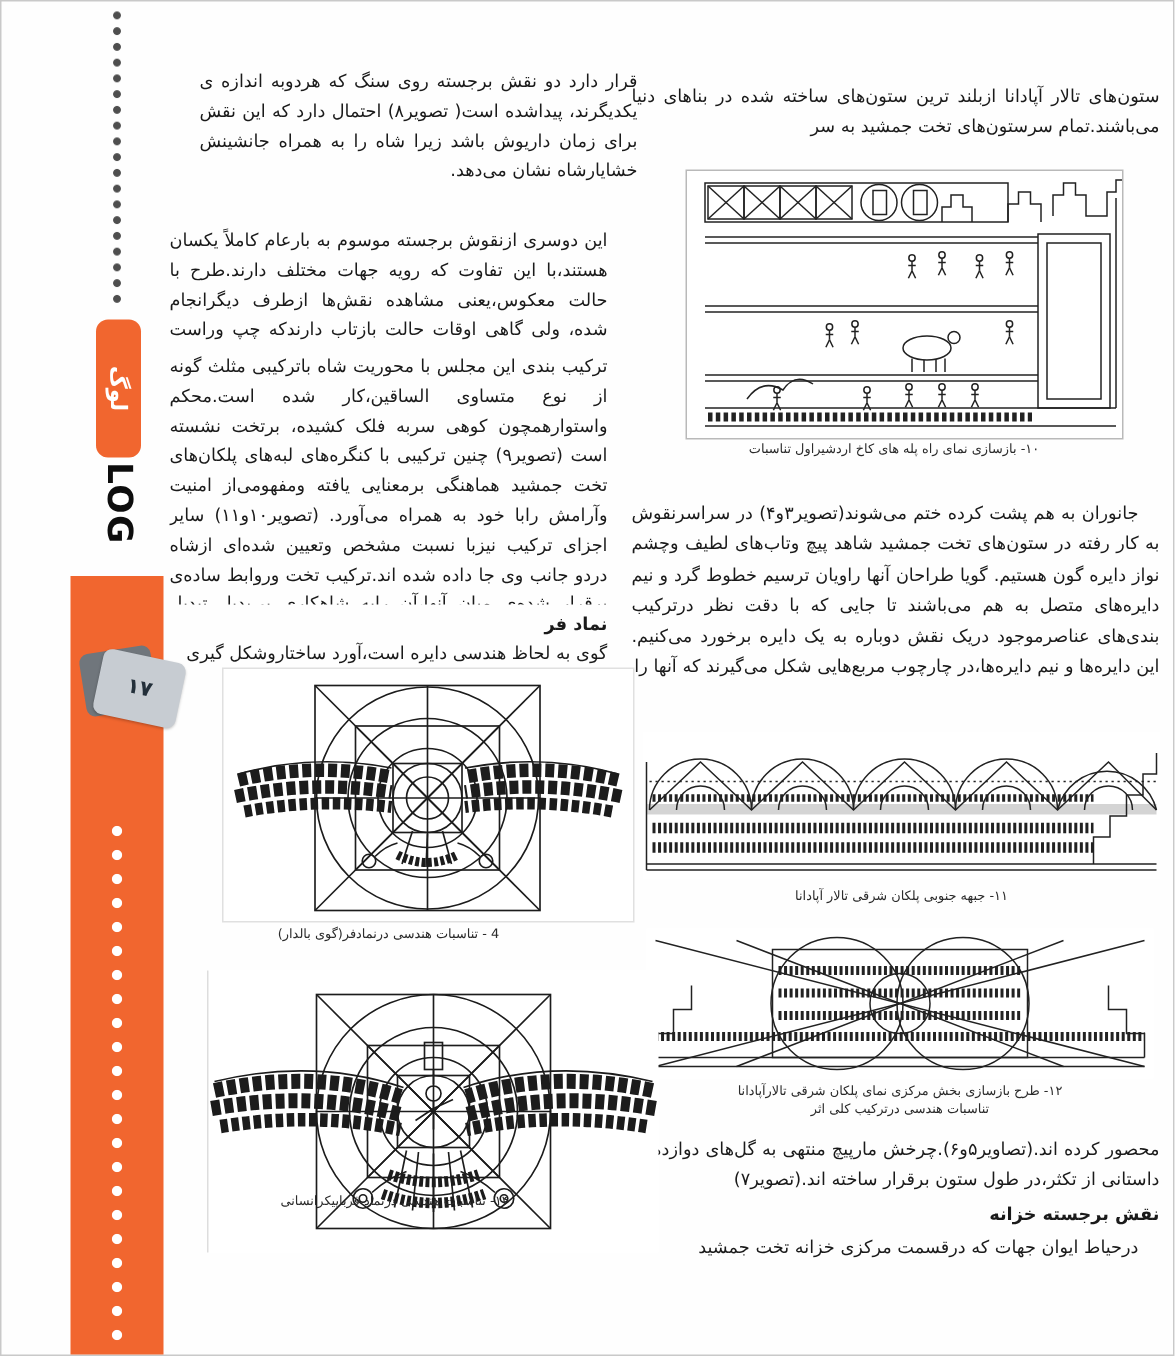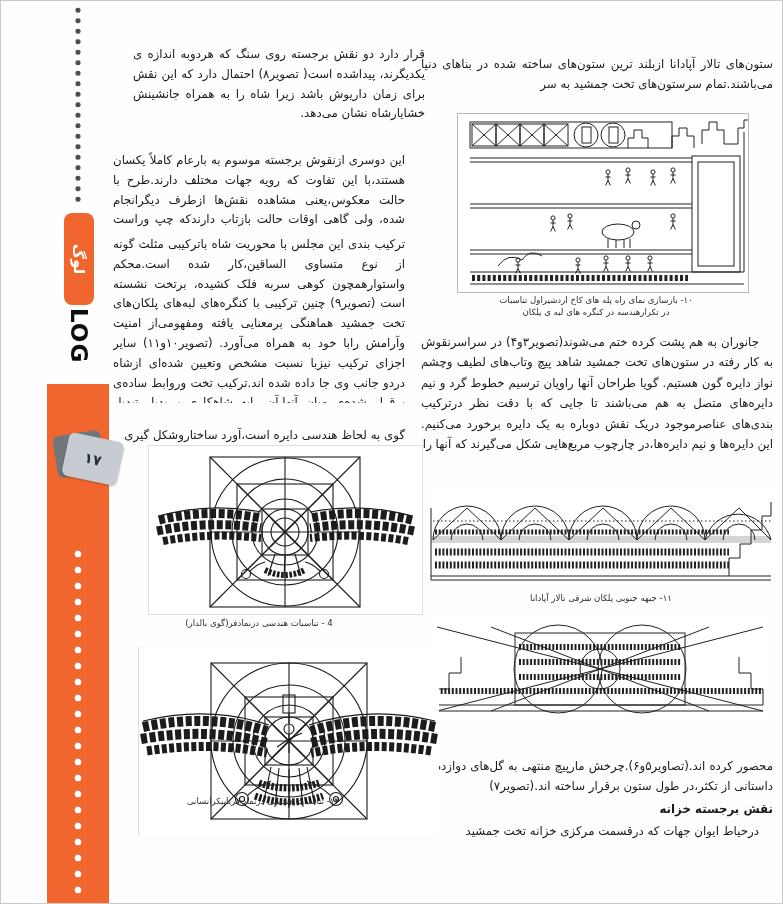--- a/index.html
+++ b/index.html
@@ -155,21 +155,20 @@
           <use href="#pf" x="148" y="144"></use>
         <use href="#pf" x="170" y="144"></use>
           <use href="#pf" x="192" y="144"></use>
         <path d="M40,152 q10,-14 24,-6 q8,-12 20,-4"></path>
         <line x1="14" y1="164" x2="230" y2="164" stroke-width="6" stroke-dasharray="3 2.2"></line>
       </g>
     </svg>
   </div>
   <div class="cap" style="left:430px;top:294px;width:330px;">
     <div>۱۰- بازسازی نمای راه پله های کاخ اردشیراول تناسبات</div>
-    <div>در تکرارهندسه در کنگره های لبه ی پلکان</div>
   </div>
 
   <div class="tb col-r indent" style="top:331px;height:148px;">جانوران به هم پشت کرده ختم می‌شوند(تصویر۳و۴) در سراسرنقوش به کار رفته در ستون‌های تخت جمشید شاهد پیچ وتاب‌های لطیف وچشم نواز دایره گون هستیم. گویا طراحان آنها راویان ترسیم خطوط گرد و نیم دایره‌های متصل به هم می‌باشند تا جایی که با دقت نظر درترکیب بندی‌های عناصرموجود دریک نقش دوباره به یک دایره برخورد می‌کنیم. این دایره‌ها و نیم دایره‌ها،در چارچوب مربع‌هایی شکل می‌گیرند که آنها را</div>
 
   <div class="fig" style="left:428px;top:487px;width:344px;height:98px;">
     <svg viewBox="0 0 344 98">
       <g stroke="#222" fill="none" stroke-width="1">
         <rect x="2" y="48" width="340" height="7" fill="#c9c9c9" stroke="none" opacity="0.8"></rect>
         <path d="M4,52 A34,34 0 0 1 72,52"></path>
           <path d="M72,52 A34,34 0 0 1 140,52"></path>
@@ -210,28 +209,33 @@
         <line x1="88" y1="43" x2="250" y2="43" stroke-width="6" stroke-dasharray="2 1.7"></line>
         <line x1="88" y1="58" x2="250" y2="58" stroke-width="6" stroke-dasharray="2 1.7"></line>
         <line x1="6" y1="72" x2="332" y2="72" stroke-width="6" stroke-dasharray="2 1.7"></line>
         <path d="M6,86 V70 h12 V54 h12 V38"></path>
         <path d="M332,86 V70 h-12 V54 h-12 V38"></path>
         <line x1="6" y1="86" x2="332" y2="86"></line>
           <line x1="6" y1="92" x2="332" y2="92"></line>
       </g>
     </svg>
   </div>
+  <div class="cap" style="left:430px;top:722px;width:338px;">
+    <div>۱۲- طرح بازسازی بخش مرکزی نمای پلکان شرقی تالارآپادانا</div>
+    <div>تناسبات هندسی درترکیب کلی اثر</div>
+  </div>
 
   <div class="tb col-r" style="top:755px;height:44px;">محصور کرده اند.(تصاویر۵و۶).چرخش مارپیچ منتهی به گل‌های دوازده پر داستانی از تکثر،در طول ستون برقرار ساخته اند.(تصویر۷)</div>
   <div class="tb col-r bold" style="top:798px;">نقش برجسته خزانه</div>
   <div class="tb col-r indent" style="top:820px;height:24px;">درحیاط ایوان جهات که درقسمت مرکزی خزانه تخت جمشید</div>
 
   <div class="tb col-l" style="top:44px;height:82px;margin-left:20px;">قرار دارد دو نقش برجسته روی سنگ که هردوبه اندازه ی یکدیگرند، پیداشده است( تصویر۸) احتمال دارد که این نقش برای زمان داریوش باشد زیرا شاه را به همراه جانشینش خشایارشاه نشان می‌دهد.</div>
   <div class="tb col-l" style="top:150px;height:82px;">این دوسری ازنقوش برجسته موسوم به بارعام کاملاً یکسان هستند،با این تفاوت که رویه جهات مختلف دارند.طرح با حالت معکوس،یعنی مشاهده نقش‌ها ازطرف دیگرانجام شده، ولی گاهی اوقات حالت بازتاب دارندکه چپ وراست باهم می‌شوند.</div>
   <div class="tb col-l" style="top:234px;height:168px;">ترکیب بندی این مجلس با محوریت شاه باترکیبی مثلث گونه از نوع متساوی الساقین،کار شده است.محکم واستوارهمچون کوهی سربه فلک کشیده، برتخت نشسته است (تصویر۹) چنین ترکیبی با کنگره‌های لبه‌های پلکان‌های تخت جمشید هماهنگی برمعنایی یافته ومفهومی‌از امنیت وآرامش رابا خود به همراه می‌آورد. (تصویر۱۰و۱۱) سایر اجزای ترکیب نیزبا نسبت مشخص وتعیین شده‌ای ازشاه دردو جانب وی جا داده شده اند.ترکیب تخت وروابط ساده‌ی برقرار شده‌ی میان آنها،آن رابه شاهکاری بی‌بدیل تبدیل کرده است. (تصویر۱۲</div>
+  <div class="tb col-l bold" style="top:406px;">نماد فر</div>
   <div class="tb col-l" style="top:425px;height:22px;">گوی به لحاظ هندسی دایره است،آورد ساختاروشکل گیری</div>
 
   <div class="fig frame-soft" style="left:147px;top:444px;width:273px;height:168px;">
     <svg viewBox="0 0 273 168">
       <g stroke="#1c1c1c" fill="none" stroke-width="1.1">
         <rect x="61" y="11" width="150" height="150"></rect>
         <line x1="61" y1="11" x2="211" y2="161"></line>
           <line x1="211" y1="11" x2="61" y2="161"></line>
         <line x1="136" y1="11" x2="136" y2="161"></line>
           <line x1="61" y1="86" x2="211" y2="86"></line>

